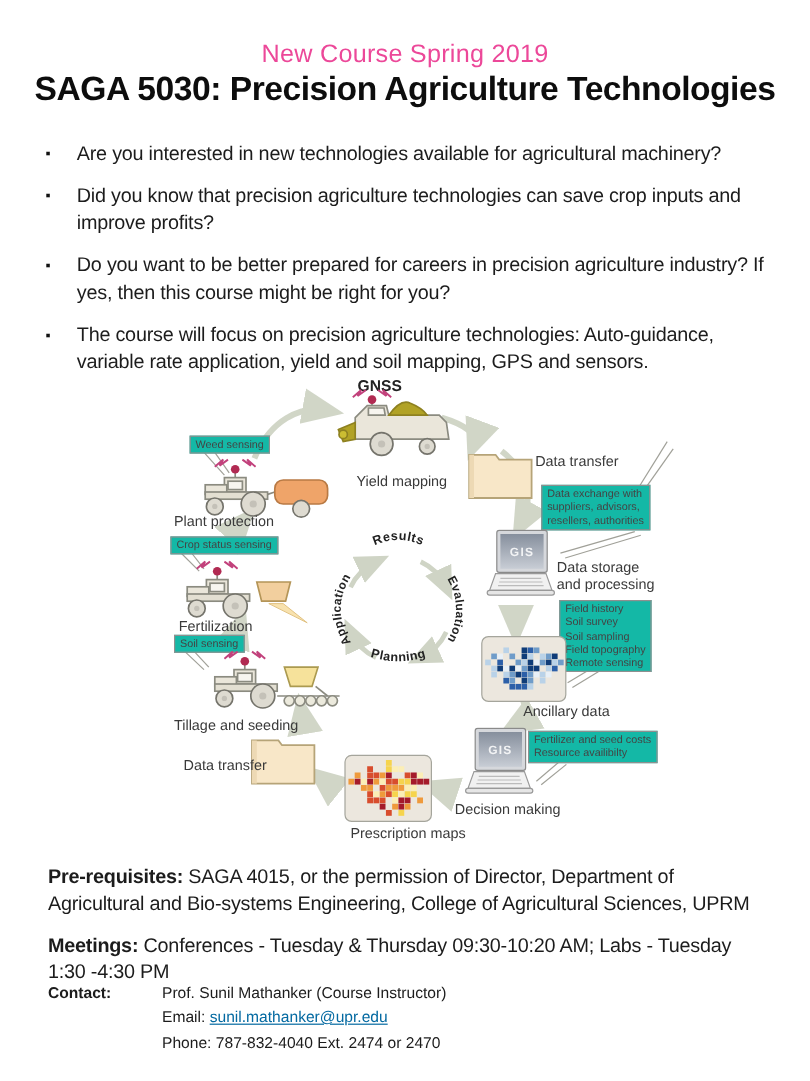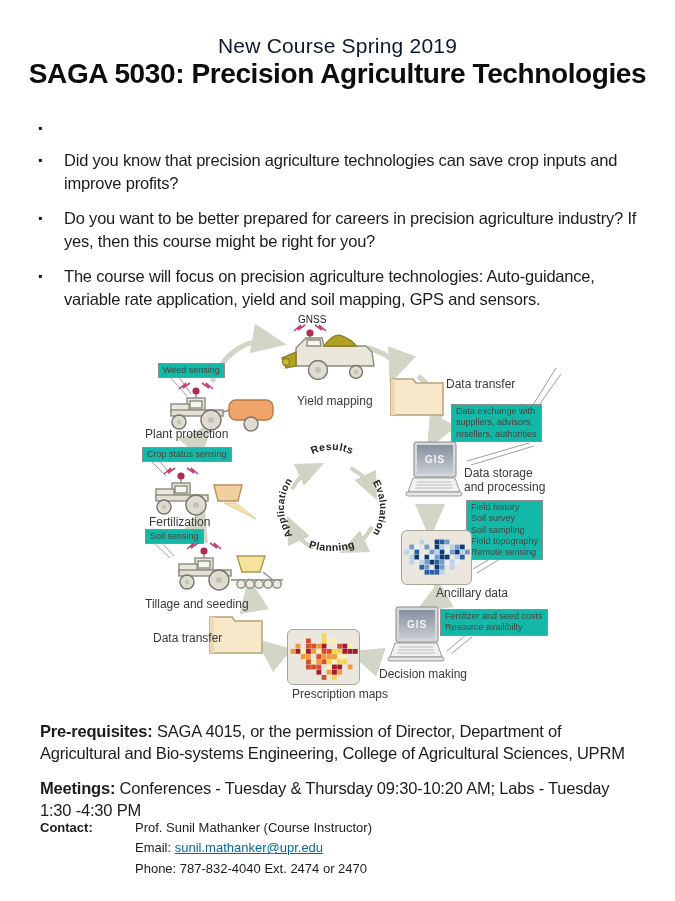--- a/index.html
+++ b/index.html
@@ -1,28 +1,28 @@
 <!DOCTYPE html>
 <html><head>
 <meta charset="utf-8">
 <style>
   html,body{margin:0;padding:0;background:#fff;}
   .page{position:relative;width:675px;height:901px;background:#fff;overflow:hidden;
         font-family:"Liberation Sans",sans-serif;color:#1c1c1c;}
   .abs{position:absolute;}
-  .kicker{top:34px;left:0;width:675px;text-align:center;font-size:21px;color:#0f172a;letter-spacing:0.2px;}
+  .kicker{top:34px;left:0;width:675px;text-align:center;font-size:21px;color:#ec4899;letter-spacing:0.2px;}
   .title{top:58px;left:0;width:675px;text-align:center;font-size:28px;font-weight:bold;color:#0d0d0d;letter-spacing:-0.4px;}
   .bullets{top:117px;left:38px;width:604px;}
   .bullet{display:flex;margin-bottom:13px;font-size:16.5px;line-height:1.36;letter-spacing:-0.2px;color:#1c1c1c;}
   .bmark{flex:0 0 26px;font-size:12px;padding-top:3px;color:#111;}
   .bmark::before{content:"▪";}
   
   .diagram{top:310px;left:0;width:675px;height:400px;}
   .dlabel{position:absolute;font-size:12px;line-height:1.2;color:#3a3a3a;white-space:pre-line;}
-  .dbold{font-weight:normal;color:#222;font-size:10px;}
+  .dbold{font-weight:bold;color:#222;font-size:13px;}
   .dbox{position:absolute;background:#14b8a6;border:1px solid #8f8f8f;padding:1px 4px;
         font-size:9px;line-height:1.25;color:#444;white-space:pre-line;}
   .mapbox{position:absolute;background:#ece7de;border:1px solid #a5a59c;border-radius:6px;}
   .mapbox svg{display:block;width:100%;height:100%;}
   .cyc{font-size:10.5px;font-weight:bold;fill:#222;letter-spacing:0.4px;}
   .cycs{font-size:10px;font-weight:bold;fill:#222;letter-spacing:0.3px;}
   .gis{font-size:10px;font-weight:bold;fill:#ffffff;opacity:0.85;letter-spacing:1px;}
   
   .para{position:absolute;left:40px;width:602px;font-size:16.5px;line-height:1.38;letter-spacing:-0.2px;}
   .para b{letter-spacing:-0.2px;}
@@ -34,20 +34,21 @@
 <body>
 
 <div class="page">
 
   <div class="abs kicker">New Course Spring 2019</div>
   <div class="abs title">SAGA 5030: Precision Agriculture Technologies</div>
 
   <div class="abs bullets">
     <div class="bullet">
         <span class="bmark"></span>
+        <span>Are you interested in new technologies available for agricultural machinery?</span>
       </div>
     <div class="bullet">
         <span class="bmark"></span>
         <span>Did you know that precision agriculture technologies can save crop inputs and improve profits?</span>
       </div>
     <div class="bullet">
         <span class="bmark"></span>
         <span>Do you want to be better prepared for careers in precision agriculture industry? If yes, then this course might be right for you?</span>
       </div>
     <div class="bullet">

